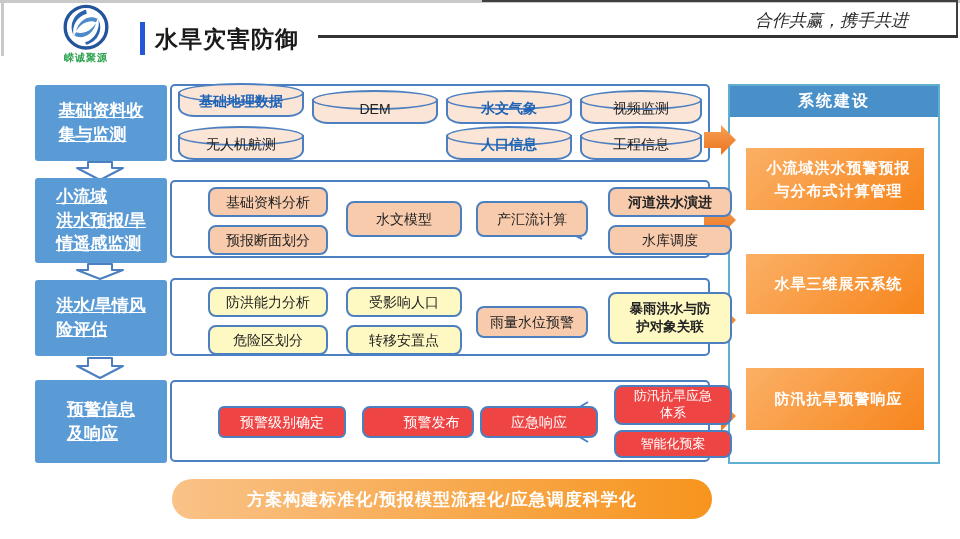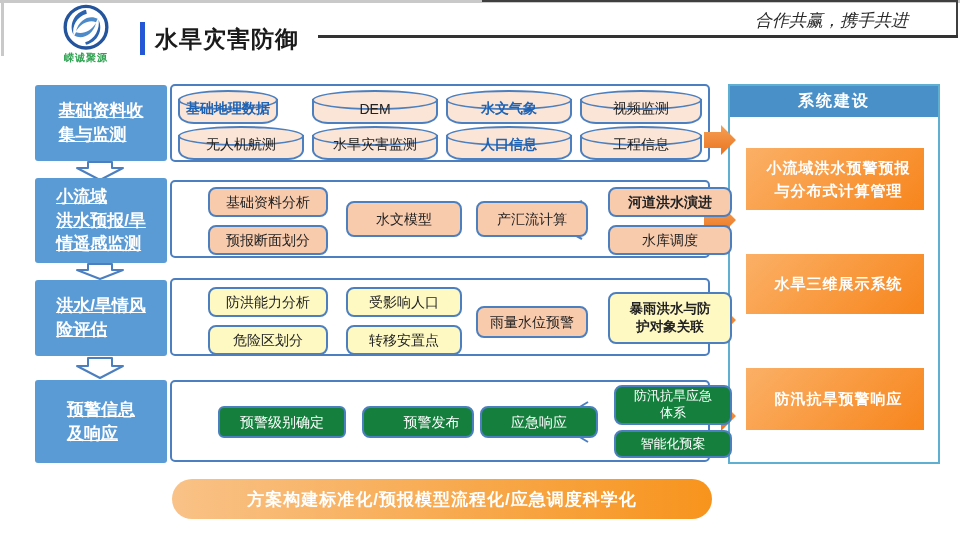--- a/index.html
+++ b/index.html
@@ -38,21 +38,21 @@
     background: #FBE5D6; border: 2px solid #4C7FBF; border-radius: 50%; }
   .cyl span { position: relative; z-index: 1; font-size: 14px; color: #222; margin-top: -3px; }
   .em { color: #1F63B5 !important; font-weight: bold; }
 
   
   .bx { position: absolute; border: 2px solid #4C7FBF; border-radius: 8px; z-index: 3;
     display: flex; align-items: center; justify-content: center; text-align: center;
     font-size: 14px; color: #222; line-height: 1.3; margin-left: 28px; }
   .b2 { background: #F8CBAD; }
   .b3 { background: #fef9c3; }
-  .b4 { background: #15803d; color: #fff; }
+  .b4 { background: #ef4444; color: #fff; }
   .bold { font-weight: bold; }
 
   
   .panel { position: absolute; left: 728px; top: 84px; width: 212px; height: 380px;
     background: #fff; border: 2px solid #5FAFD0; z-index: 1; }
   .panel-header { position: absolute; left: 730px; top: 86px; width: 208px; height: 31px;
     background: #4A90C8; color: #fff; font-weight: bold; font-size: 16px; letter-spacing: 2px;
     display: flex; align-items: center; justify-content: center; z-index: 3; }
   .panel-item { position: absolute; left: 746px; width: 178px; z-index: 3;
     background: linear-gradient(135deg, #FBB066, #F7851C); color: #fff; font-weight: bold;
@@ -133,37 +133,34 @@
       </linearGradient>
     </defs>
     <g fill="url(#agrad)">
       <polygon points="704,132 721,132 721,125 736,140 721,155 721,148 704,148"></polygon>
       <polygon points="704,212 721,212 721,205 736,220 721,235 721,228 704,228"></polygon>
       <polygon points="704,312 721,312 721,305 736,320 721,335 721,328 704,328"></polygon>
       <polygon points="704,408 721,408 721,401 736,416 721,431 721,424 704,424"></polygon>
     </g>
   </svg>
 
-  <div class="cyl" style="left:178px;top:99px;width:100px;">
+  <div class="cyl" style="left:178px;top:92px;width:126px;">
       <span class="em">基础地理数据</span>
     </div>
   <div class="cyl" style="left:312px;top:99px;width:126px;">
       <span>DEM</span>
     </div>
   <div class="cyl" style="left:446px;top:99px;width:126px;">
       <span class="em">水文气象</span>
     </div>
   <div class="cyl" style="left:580px;top:99px;width:122px;">
       <span>视频监测</span>
     </div>
   <div class="cyl" style="left:178px;top:135px;width:126px;">
       <span>无人机航测</span>
-    </div>
-  <div class="cyl" style="left:312px;top:135px;width:126px;">
-      <span>水旱灾害监测</span>
     </div>
   <div class="cyl" style="left:446px;top:135px;width:126px;">
       <span class="em">人口信息</span>
     </div>
   <div class="cyl" style="left:580px;top:135px;width:122px;">
       <span>工程信息</span>
     </div>
 
   <div class="bx b2" style="left:180px;top:187px;width:120px;height:30px;">基础资料分析</div>
   <div class="bx b2" style="left:180px;top:225px;width:120px;height:30px;">预报断面划分</div>

